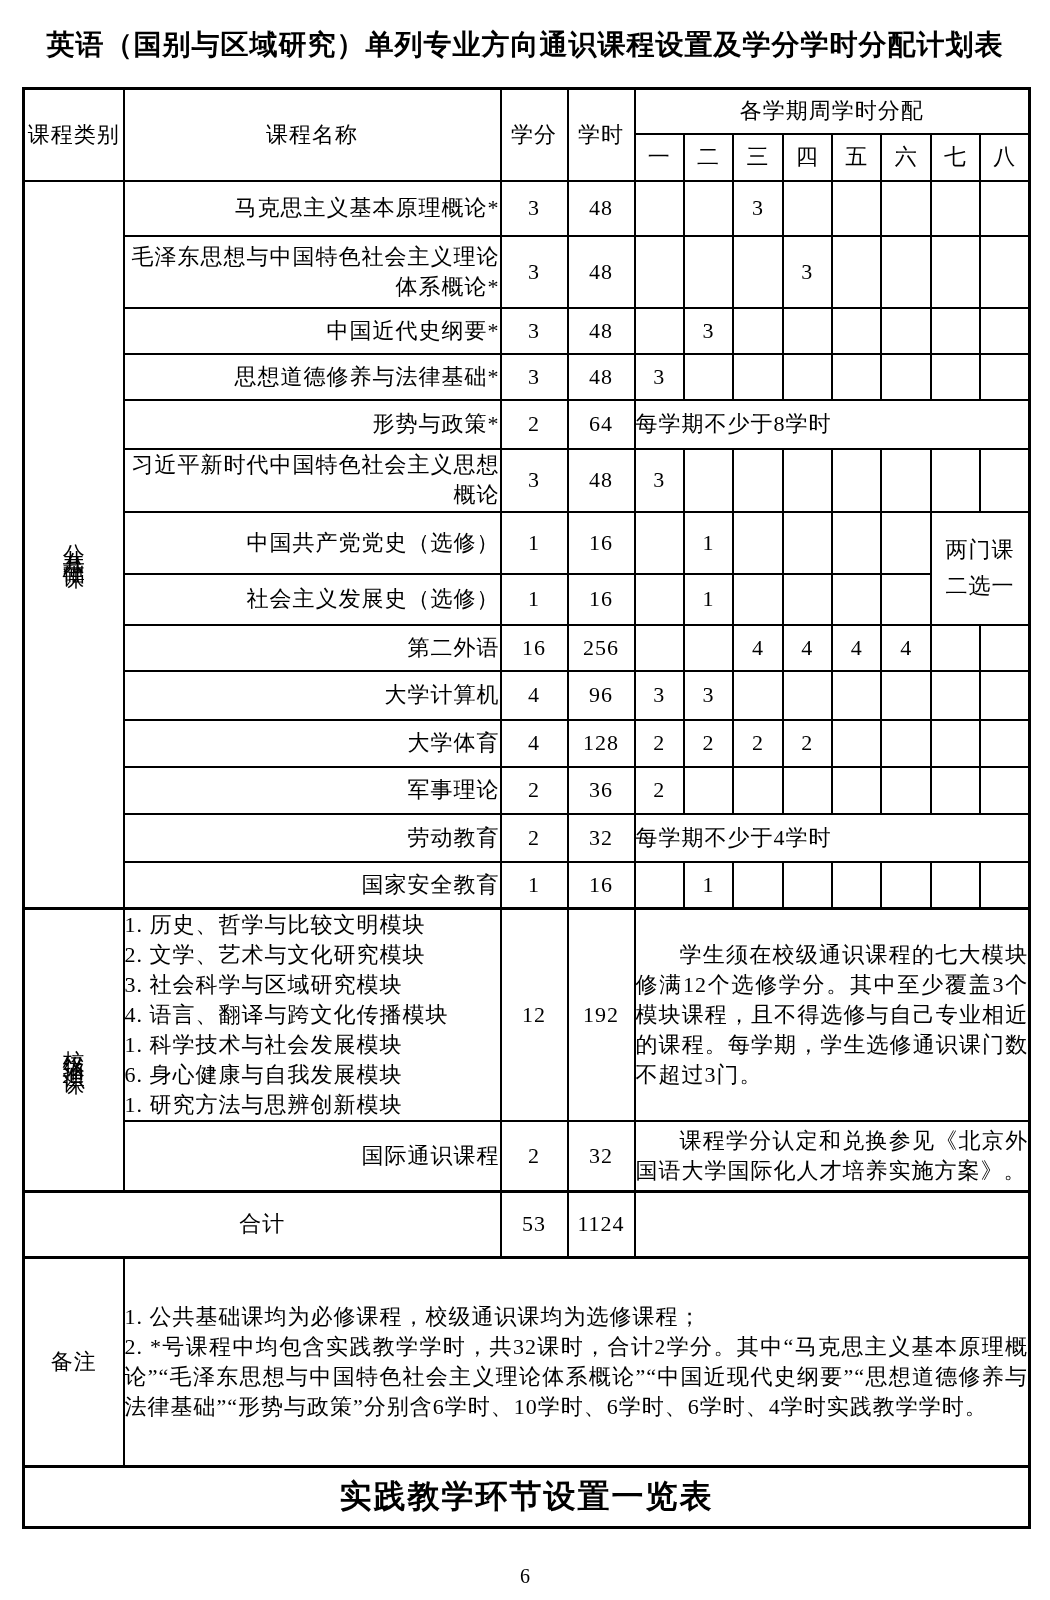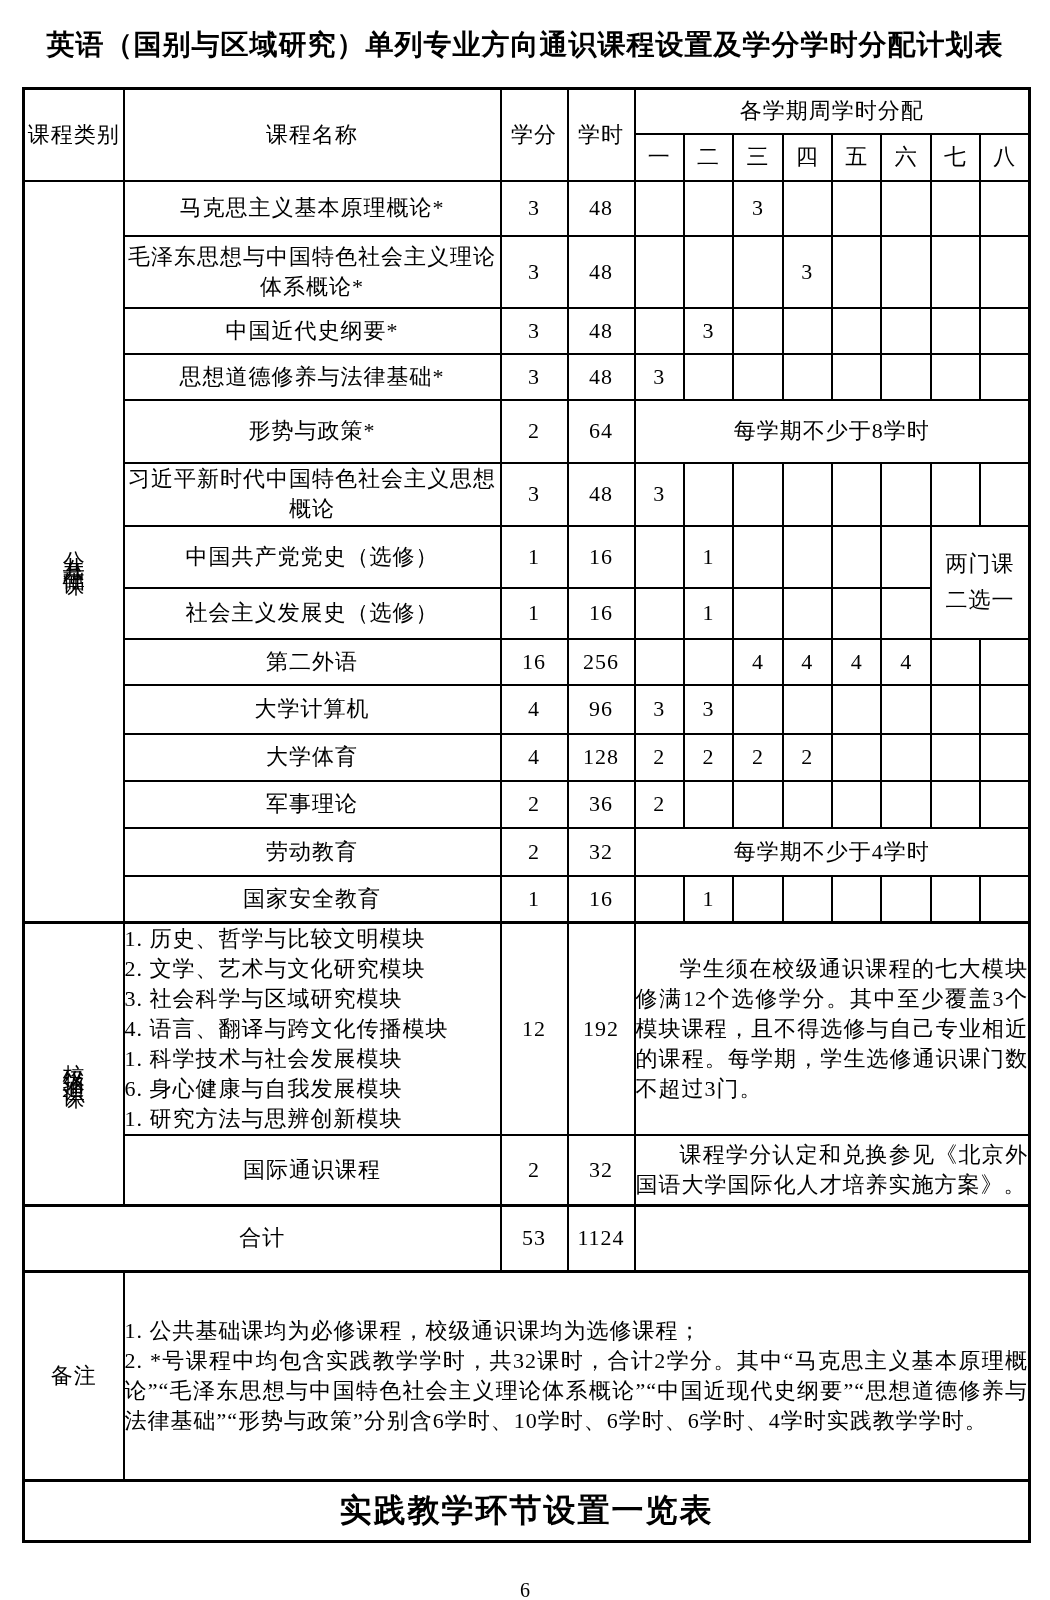--- a/index.html
+++ b/index.html
@@ -5,24 +5,24 @@
   html,body{margin:0;padding:0;background:#fff;color:#000;}
   body{width:1050px;height:1600px;font-family:"Liberation Serif","DejaVu Serif",serif;}
   .title{margin:26px 8px 0;text-align:center;font-family:"Liberation Sans","DejaVu Sans",sans-serif;
          font-weight:bold;font-size:28px;letter-spacing:1px;white-space:nowrap;}
   table.plan{border-collapse:collapse;table-layout:fixed;width:1006px;margin:23px 0 0 22px;
              border:3px solid #000;}
   .plan td,.plan th{border:2px solid #000;padding:0;font-size:22px;letter-spacing:1px;
                     font-weight:normal;vertical-align:middle;overflow:hidden;}
   tr.sec td{border-top-width:3px;}
   .c{text-align:center;}
-  .name{text-align:center;padding:2px 7px;line-height:30px;}
+  .name{text-align:right;padding:2px 7px;line-height:30px;}
   .note{text-align:justify;padding:2px 8px;line-height:30px;}
   .note .para{text-indent:2em;}
-  .cnote{text-align:center;}
+  .cnote{text-align:left;}
   .vwrap{display:inline-block;writing-mode:vertical-lr;text-orientation:upright;
          letter-spacing:6px;line-height:1;}
   .b{font-weight:bold;}
   .mods{line-height:30px;padding:0 6px;}
   .twoline{line-height:36px;}
   tr.foot td{font-family:"Liberation Sans","DejaVu Sans",sans-serif;font-weight:bold;
              font-size:32px;letter-spacing:2px;text-align:center;}
   .pageno{text-align:center;margin-top:36px;font-size:20px;}
 </style>
 </head>
@@ -111,21 +111,21 @@
     <td class="c">48</td>
     <td class="c">3</td>
     <td class="c"></td>
         <td class="c"></td>
         <td class="c"></td>
         <td class="c"></td>
         <td class="c"></td>
         <td class="c"></td>
         <td class="c"></td>
   </tr>
-  <tr style="height:63px">
+  <tr style="height:49px">
     <td class="name">形势与政策*</td>
     <td class="c">2</td>
     <td class="c">64</td>
     <td class="cnote" colspan="8">每学期不少于8学时</td>
   </tr>
   <tr style="height:63px">
     <td class="name">习近平新时代中国特色社会主义思想概论</td>
     <td class="c">3</td>
     <td class="c">48</td>
     <td class="c">3</td>

